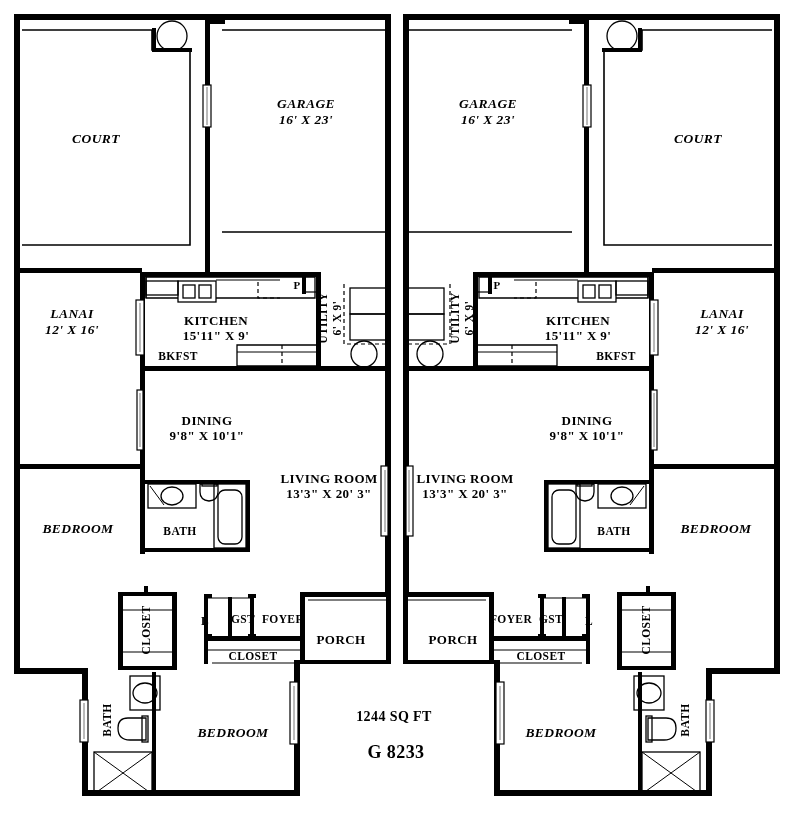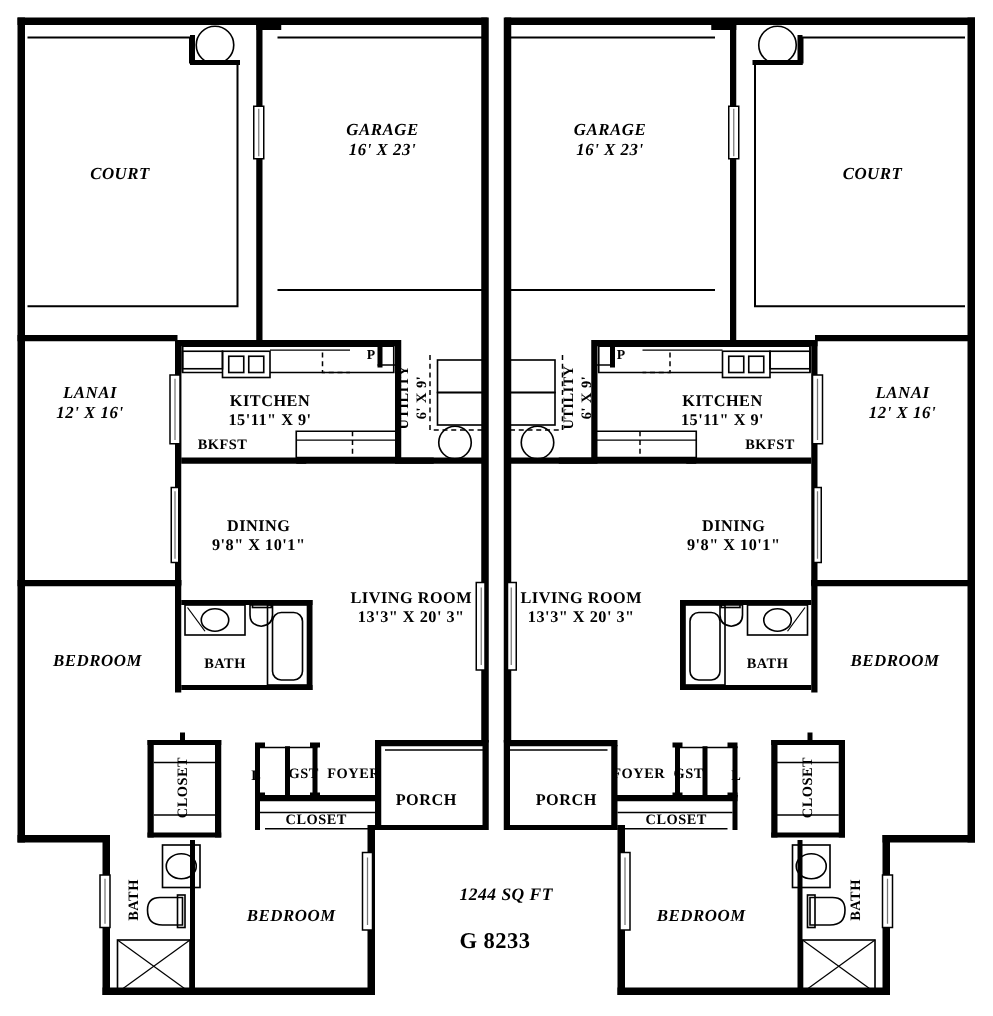--- a/index.html
+++ b/index.html
@@ -491,21 +491,21 @@
   </div>
 
   <div class="lbl sz-small" style="left:589px; top:622px;">
     <span>L</span>
   </div>
 
   <div class="lbl sz-room2" style="left:453px; top:640px;">
     <span>PORCH</span>
   </div>
 
-  <div class="lbl sz-title" style="left:405px; top:717px;font-style:italic;">
+  <div class="lbl sz-title" style="left:394px; top:717px;">
     <span>1244 SQ FT</span>
   </div>
 
   <div class="lbl sz-code" style="left:396px; top:753px;">
     <span>G 8233</span>
   </div>
 
 </div>
 
 </body></html>

